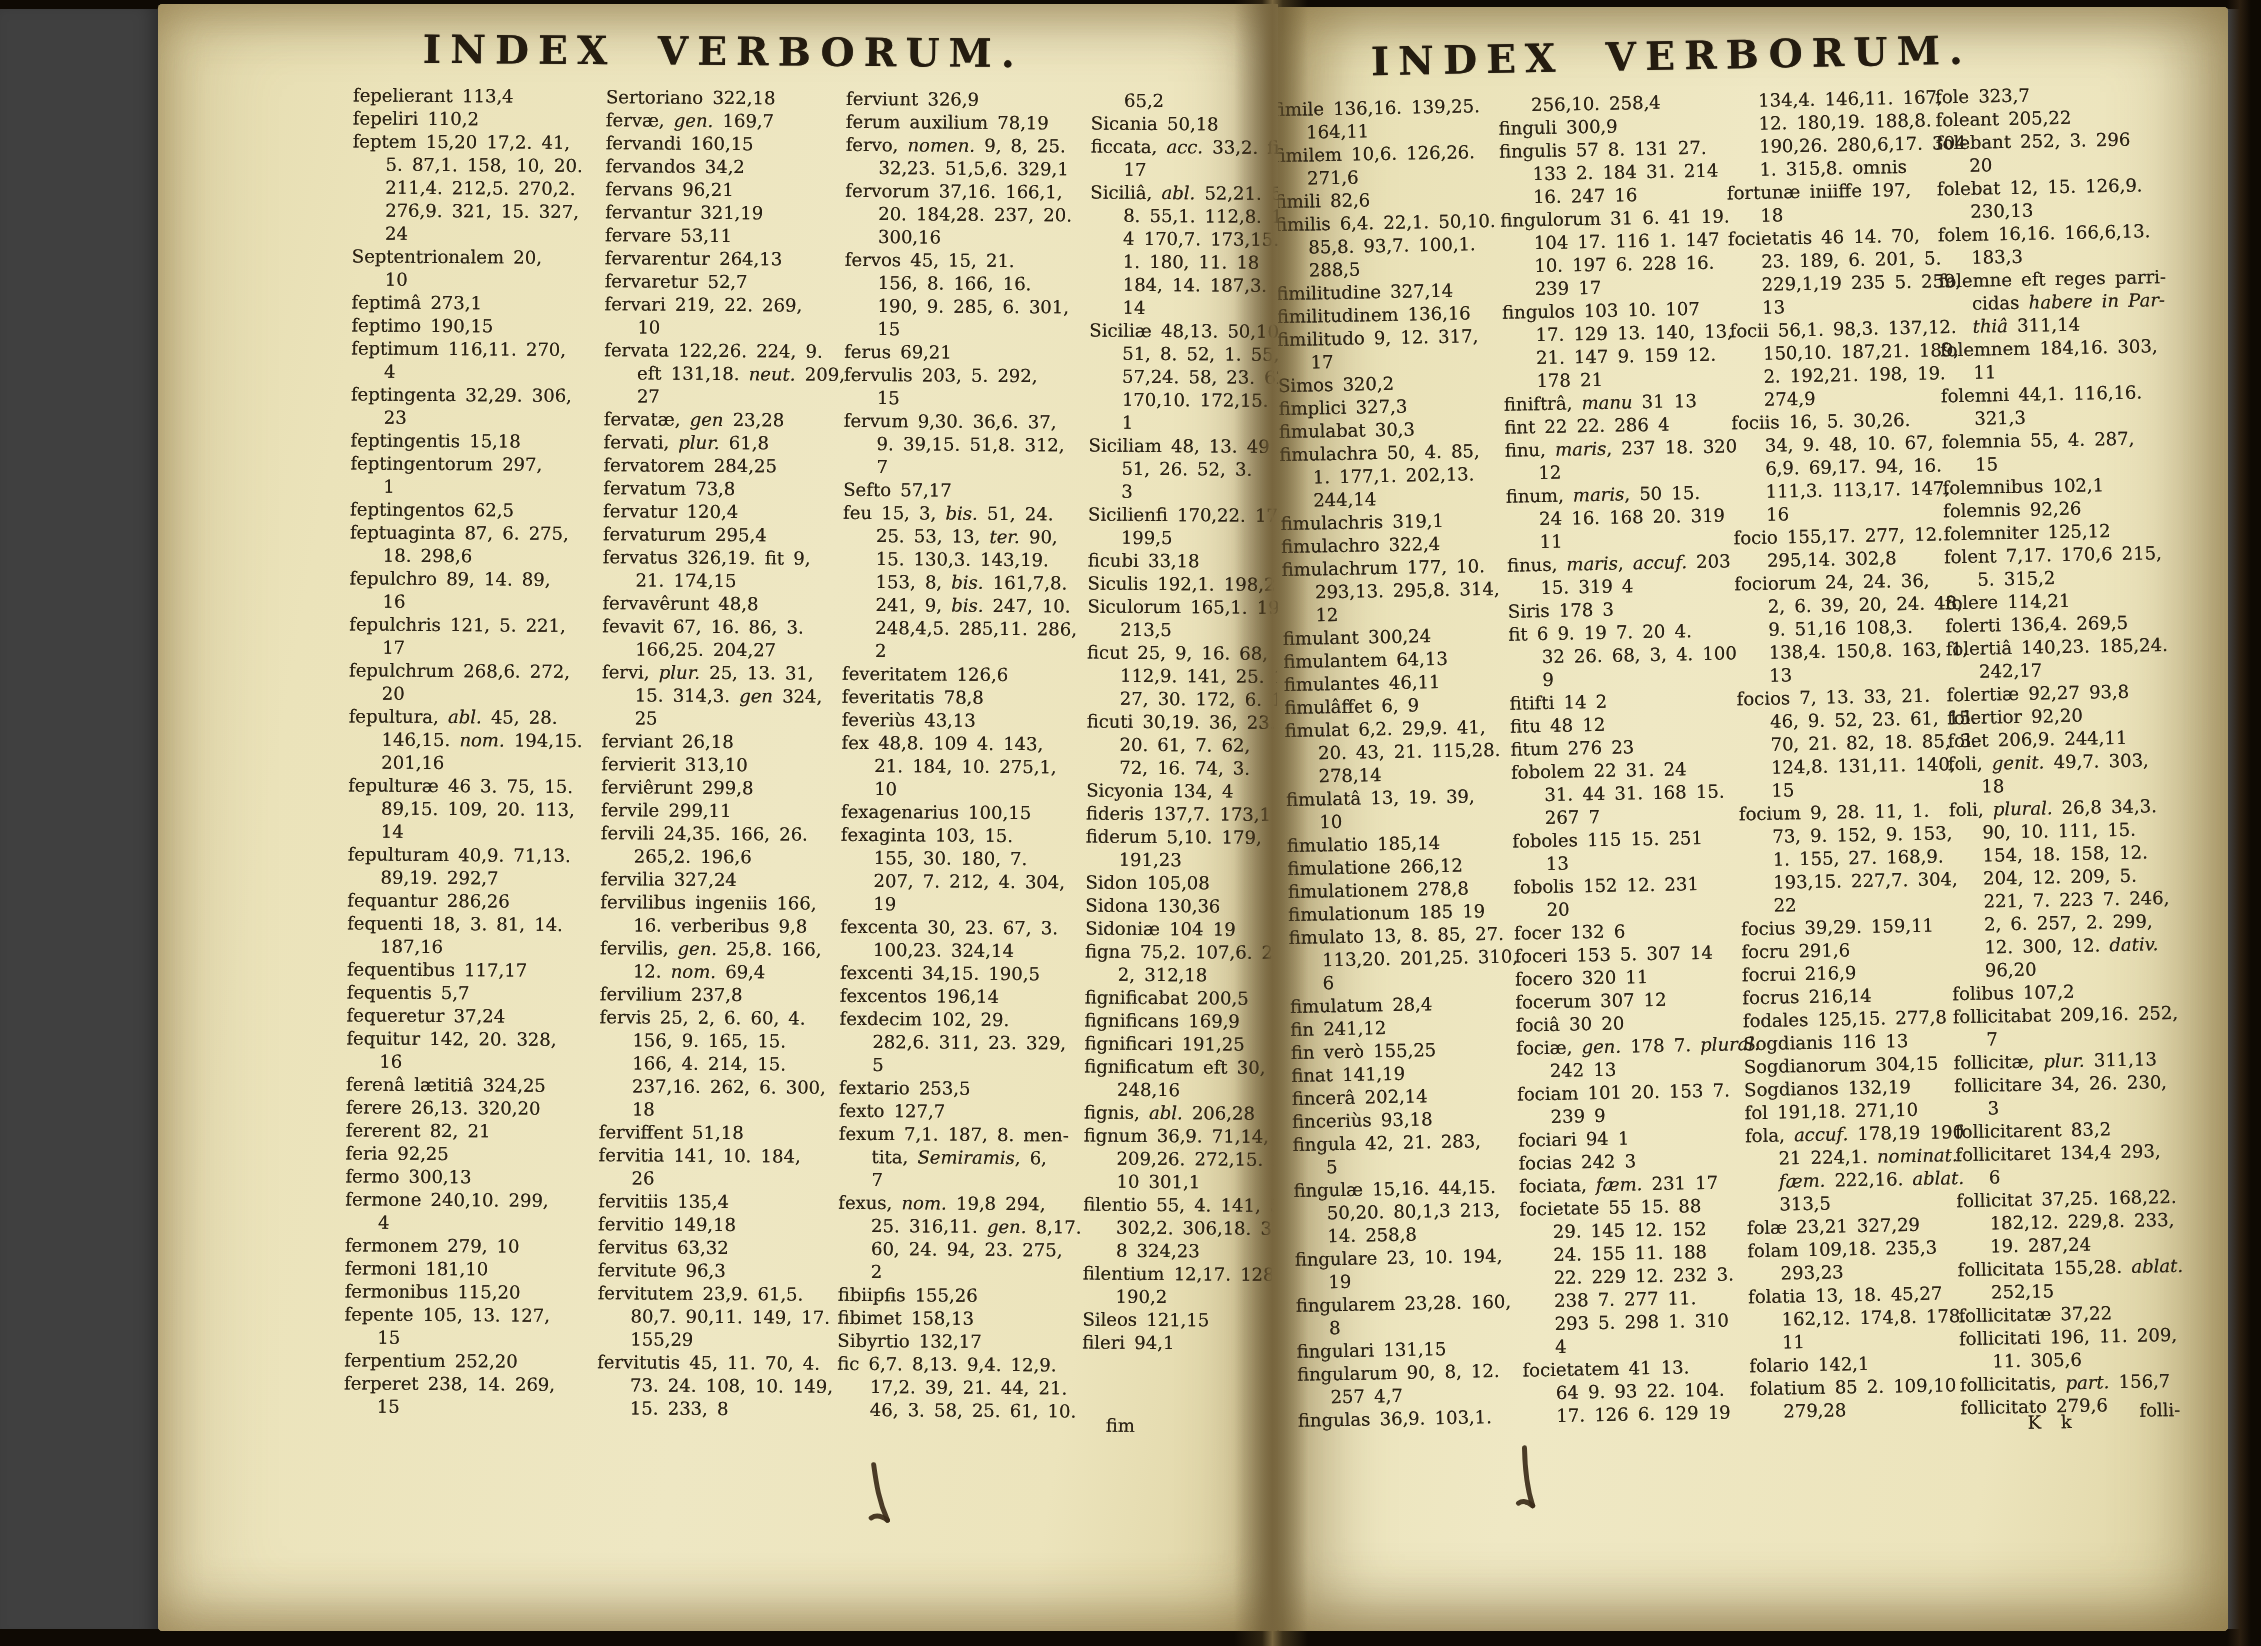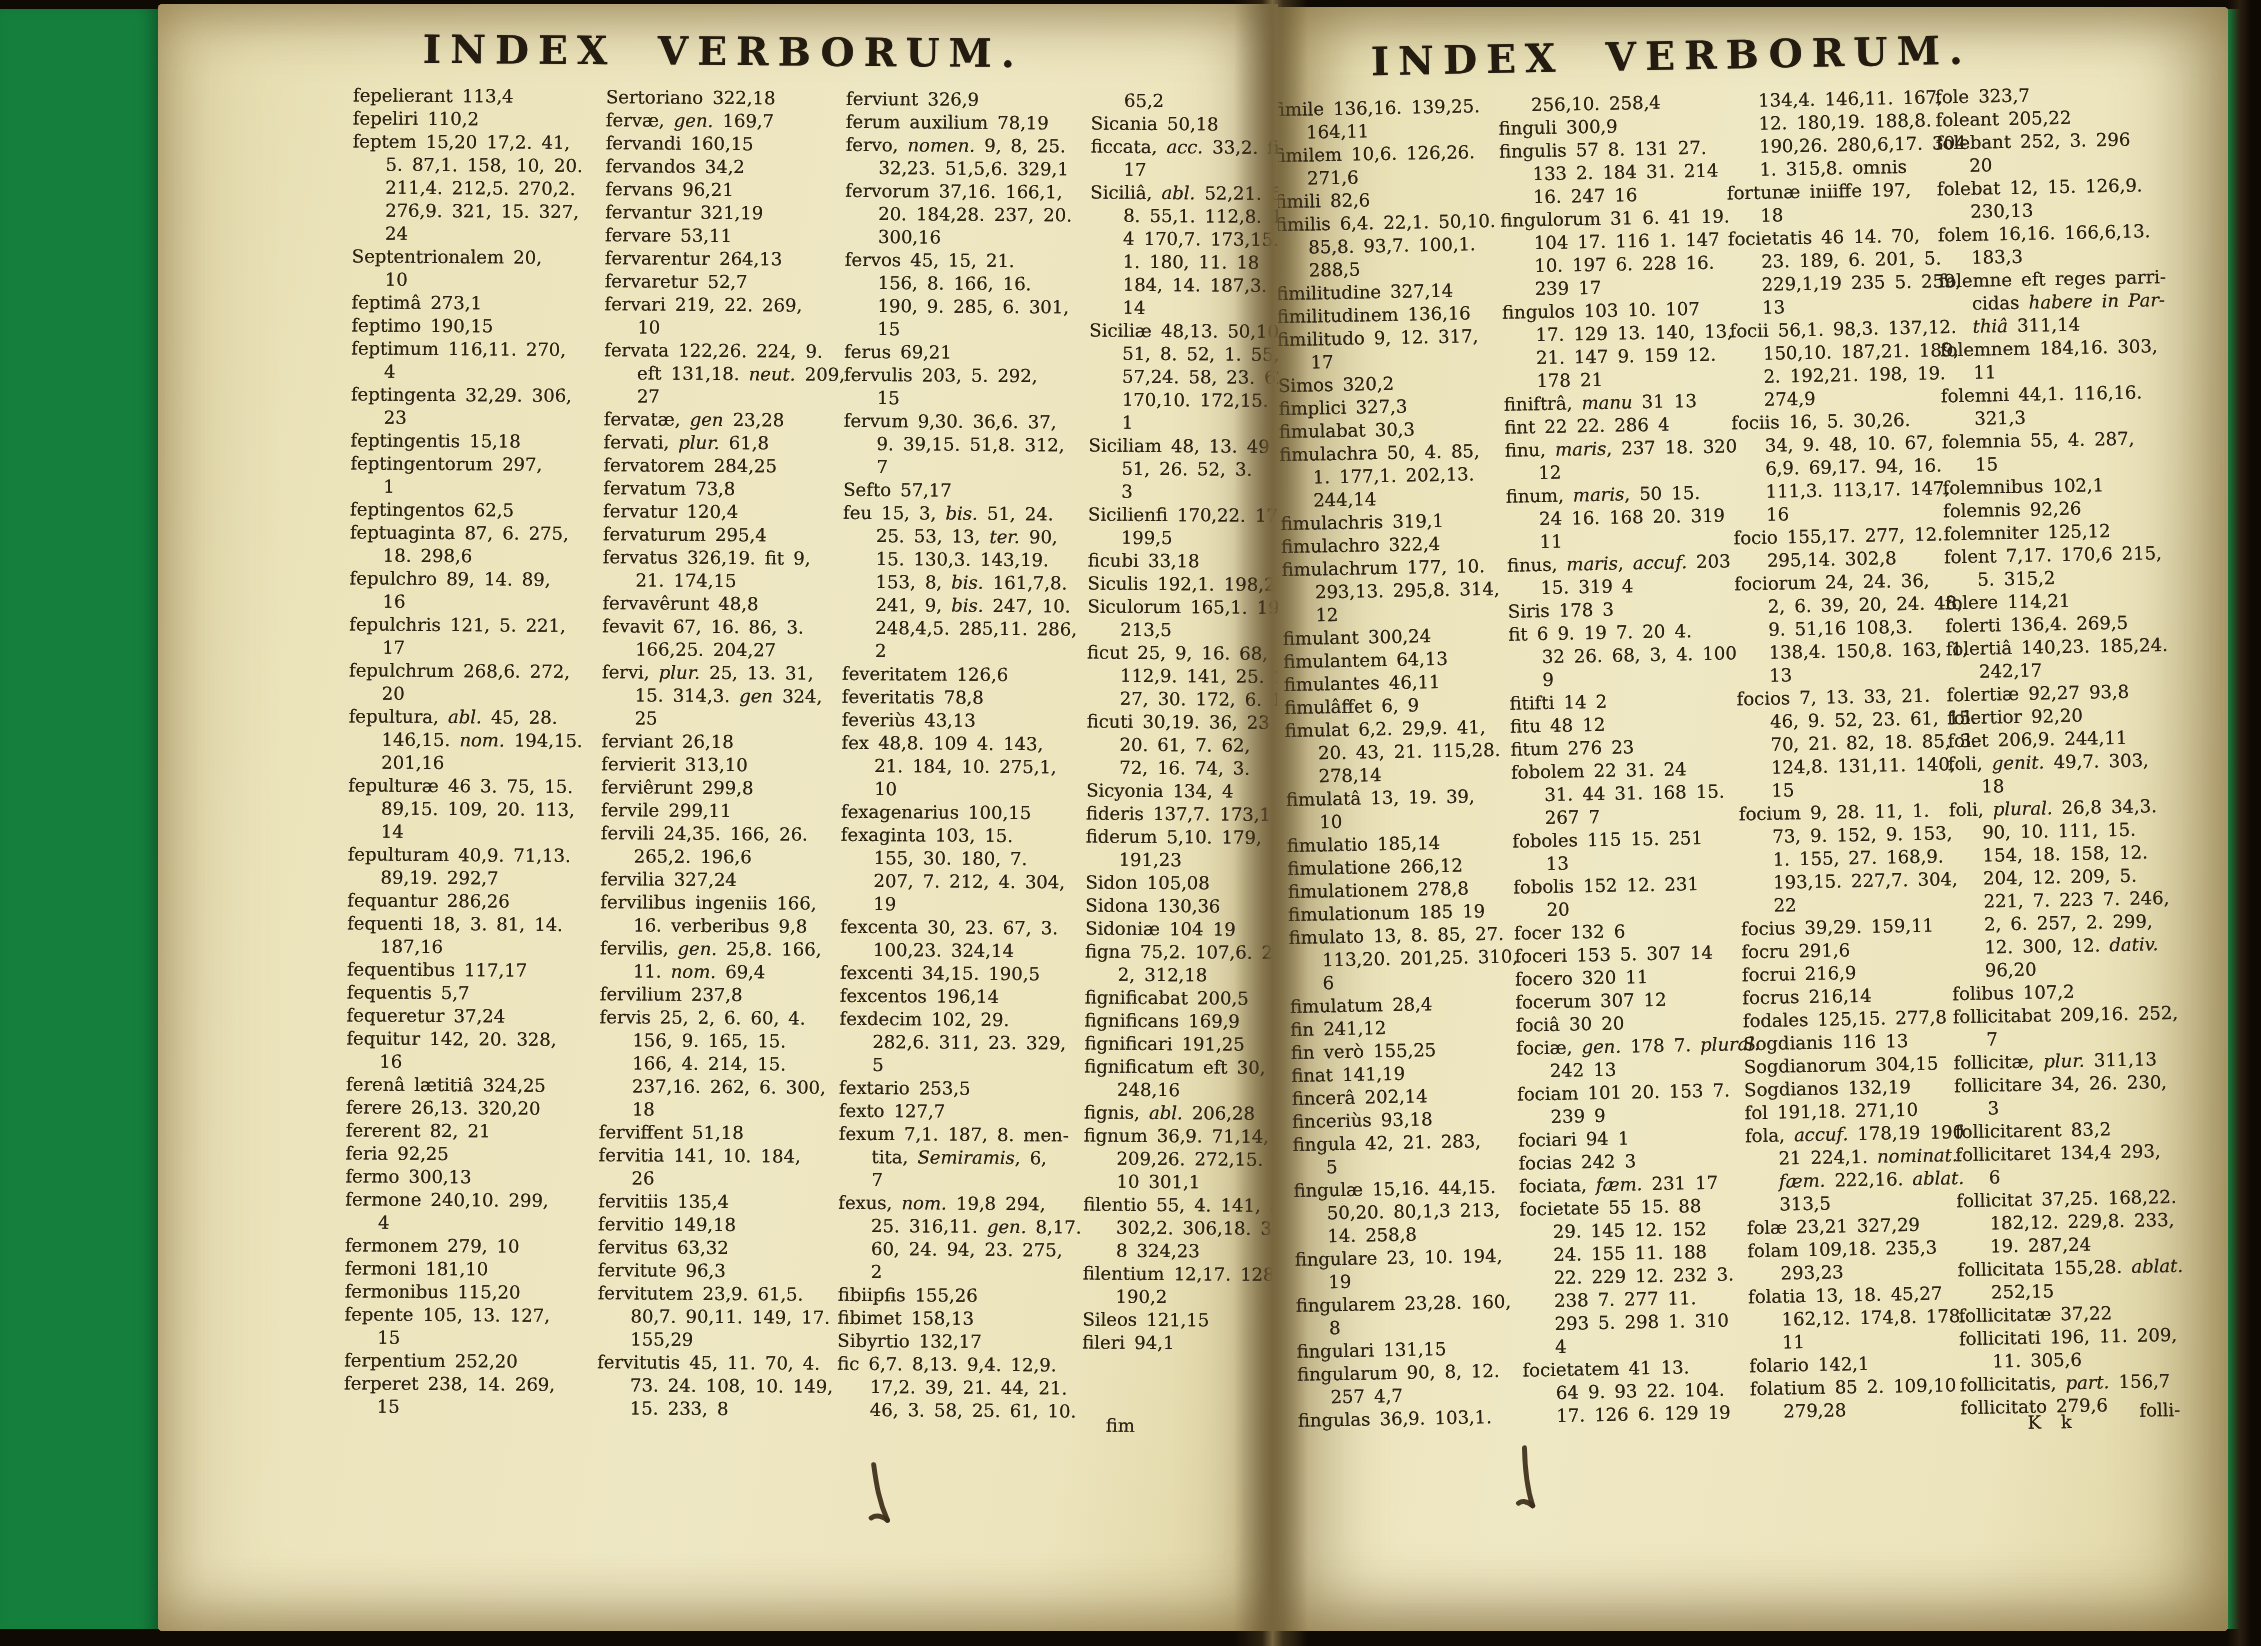--- a/index.html
+++ b/index.html
@@ -1,17 +1,17 @@
 <!DOCTYPE html>
 <html style="font-size:11.4px"><head>
 <meta charset="utf-8">
 <style>
   html,body{margin:0;padding:0;background:#171008;}
   #scene{position:relative;width:2261px;height:1647px;overflow:hidden;
-         background:#15803d;font-family:"DejaVu Serif", serif;}
+         background:#404040;font-family:"DejaVu Serif", serif;}
 
   
   .fore-edge{position:absolute;left:0;top:0;width:166px;height:1647px;
     background:
       linear-gradient(90deg, rgba(8,5,2,.95) 0 11.4px, rgba(8,5,2,0) 33px),
       linear-gradient(270deg, #d6c countrya 0, rgba(0,0,0,0) 0),
       linear-gradient(270deg, #cdbf92 0 3.5px, rgba(205,191,146,0) 24px),
       repeating-linear-gradient(92deg, #8a7148 0 3.5px, #66512f 3.5px 5.7px, #9b835a 5.7px 7.8px, #543f22 7.8px 10px),
       #6b5533;
     box-shadow:inset -12.8px 0 18.5px rgba(0,0,0,.35);}
@@ -175,21 +175,21 @@
             <div class="line"><span>ferviant 26,18</span></div>
             <div class="line"><span>fervierit 313,10</span></div>
             <div class="line"><span>ferviêrunt 299,8</span></div>
             <div class="line"><span>fervile 299,11</span></div>
             <div class="line"><span>fervili 24,35. 166, 26.</span></div>
             <div class="line cont"><span>265,2. 196,6</span></div>
             <div class="line"><span>fervilia 327,24</span></div>
             <div class="line"><span>fervilibus ingeniis 166,</span></div>
             <div class="line cont"><span>16. verberibus 9,8</span></div>
             <div class="line"><span>fervilis, </span><i>gen.</i><span> 25,8. 166,</span></div>
-            <div class="line cont"><span>11. </span><i>nom.</i><span> 69,4</span></div>
+            <div class="line cont"><span>12. </span><i>nom.</i><span> 69,4</span></div>
             <div class="line"><span>fervilium 237,8</span></div>
             <div class="line"><span>fervis 25, 2, 6. 60, 4.</span></div>
             <div class="line cont"><span>156, 9. 165, 15.</span></div>
             <div class="line cont"><span>166, 4. 214, 15.</span></div>
             <div class="line cont"><span>237,16. 262, 6. 300,</span></div>
             <div class="line cont"><span>18</span></div>
             <div class="line"><span>ferviffent 51,18</span></div>
             <div class="line"><span>fervitia 141, 10. 184,</span></div>
             <div class="line cont"><span>26</span></div>
             <div class="line"><span>fervitiis 135,4</span></div>

